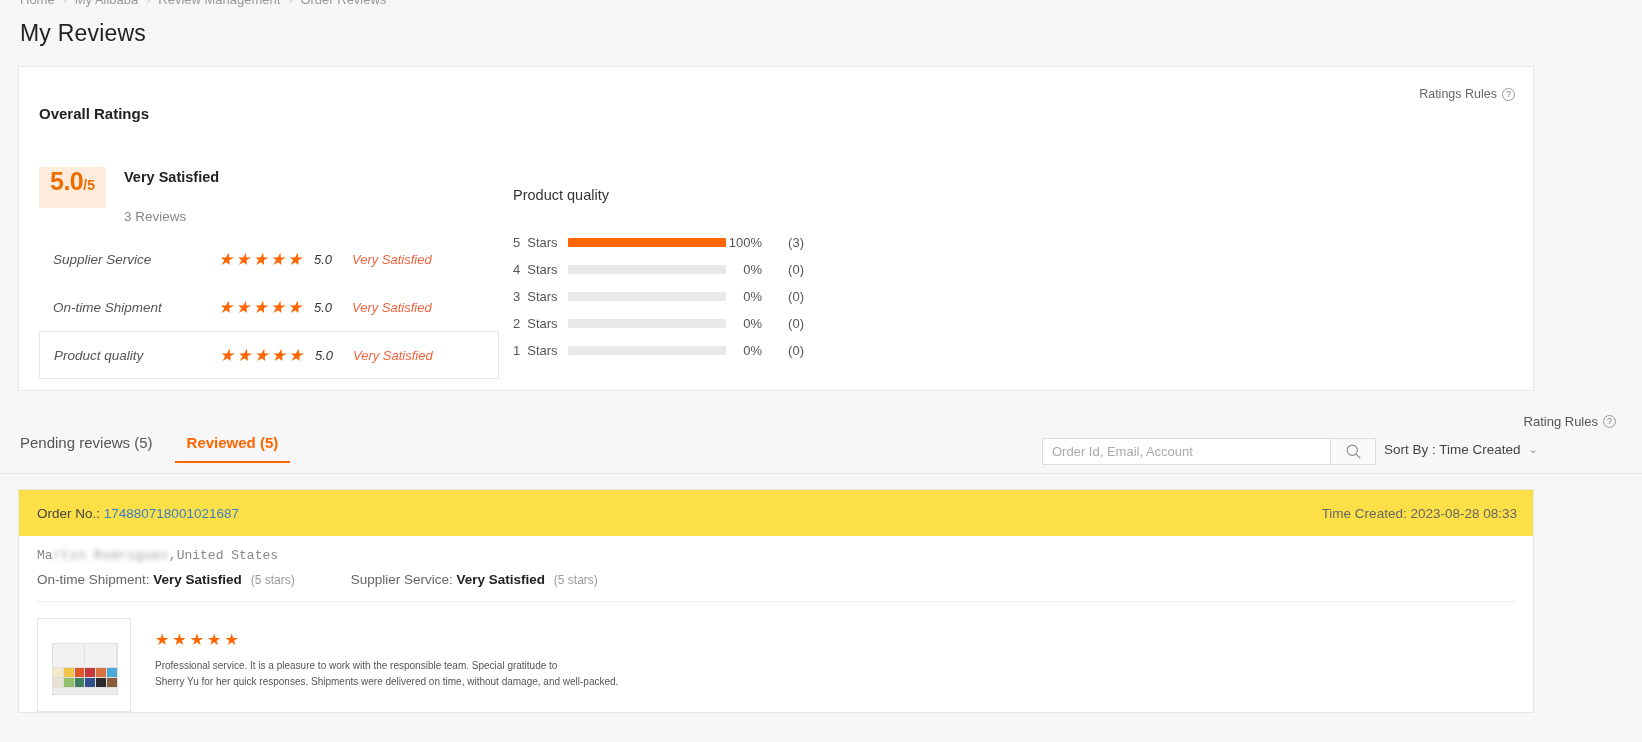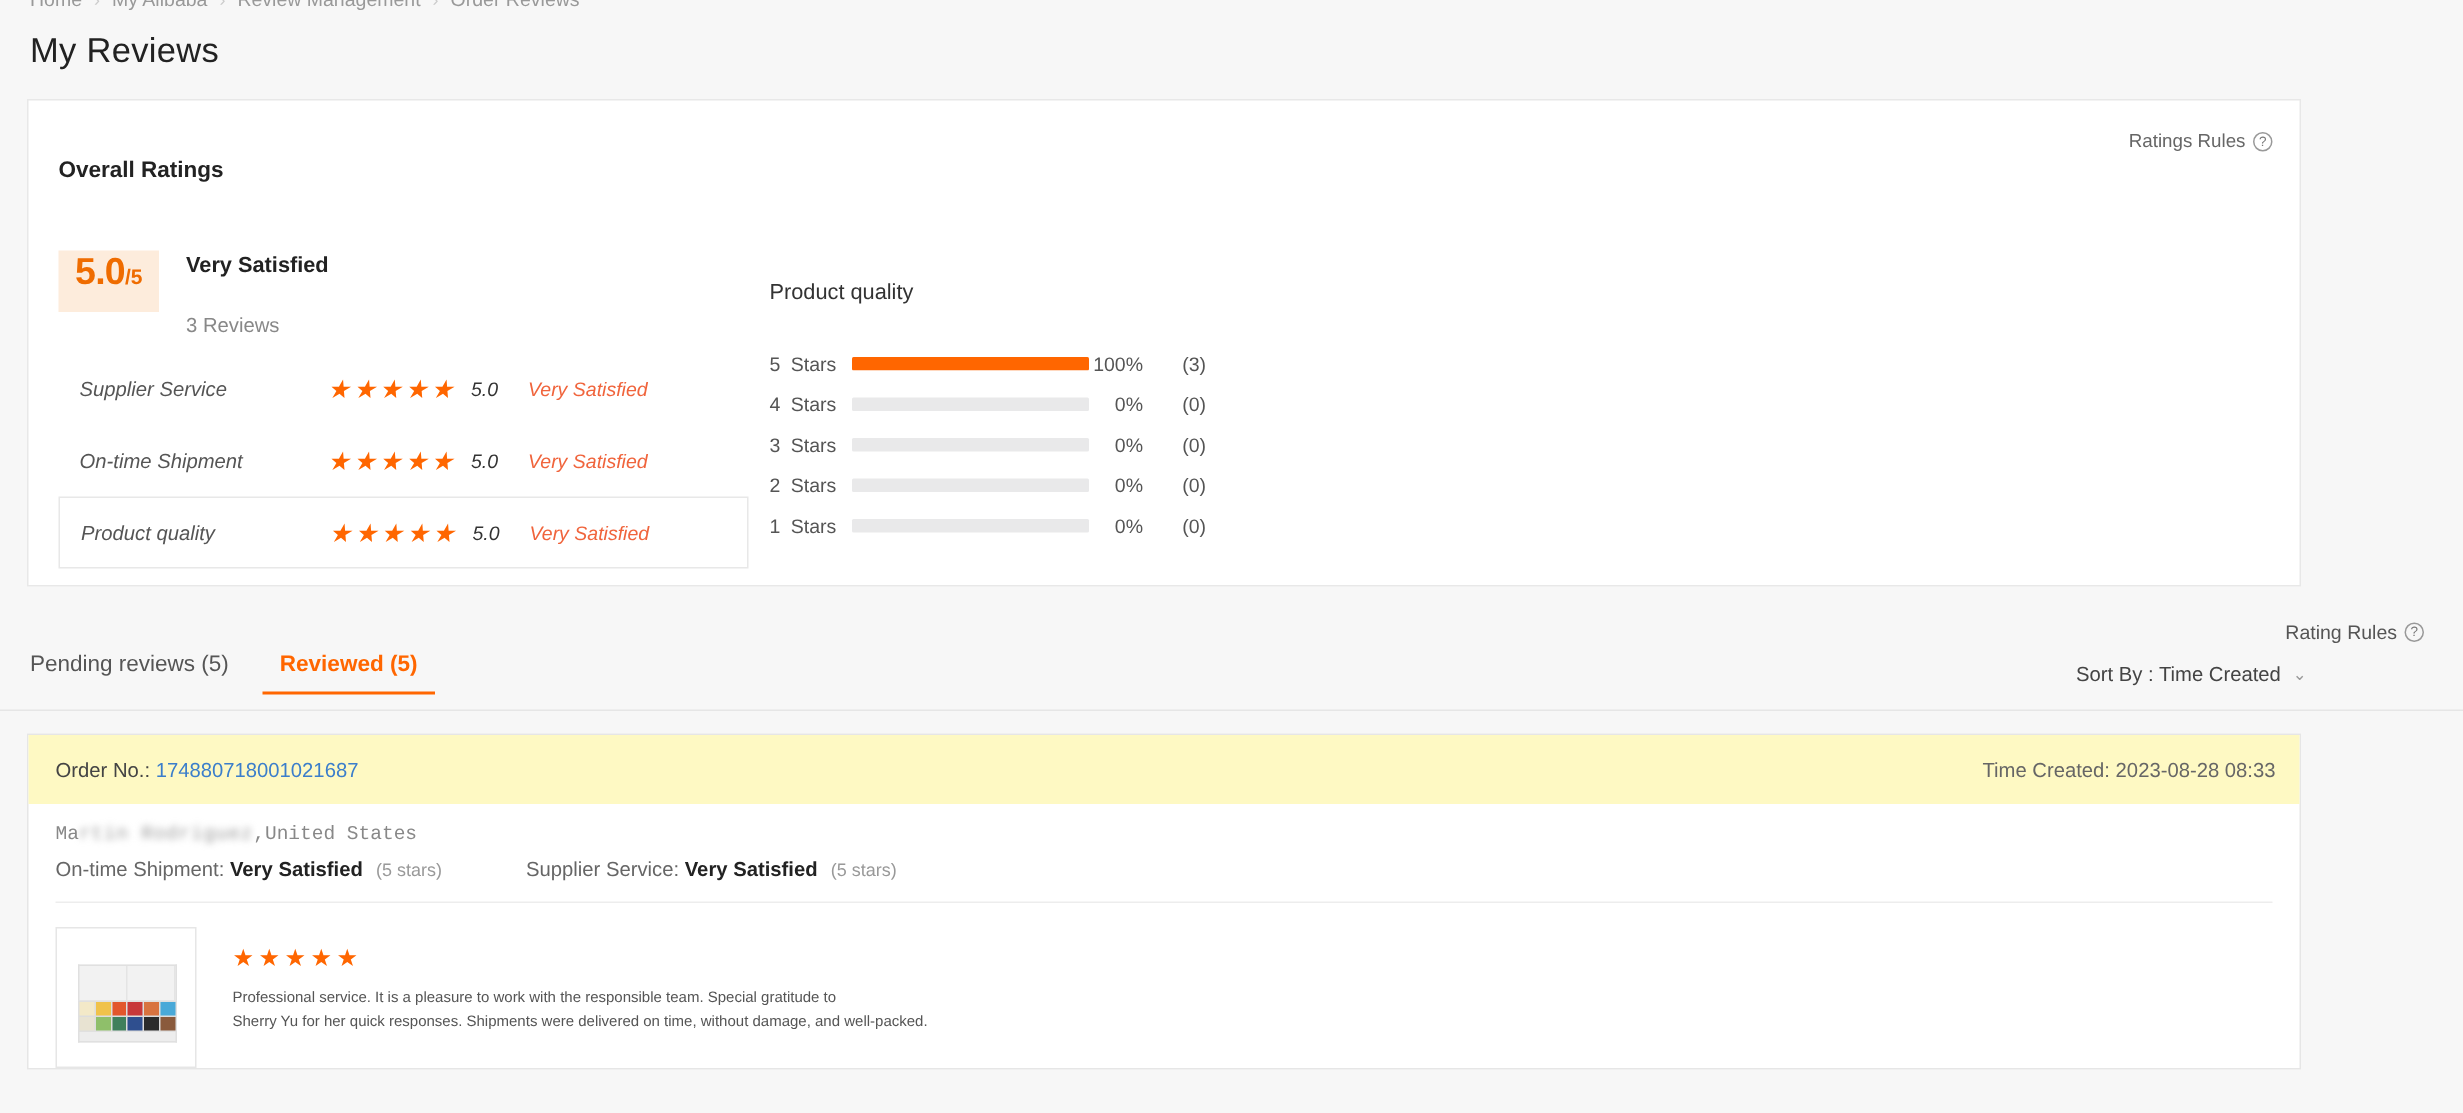--- a/index.html
+++ b/index.html
@@ -126,21 +126,21 @@
     cursor: pointer;
   }
   .caret { color: #999; font-size: 11px; }
 
   
   .review-card {
     position: absolute; left: 18px; top: 489px; width: 1516px;
     border: 1px solid #e6e6e6; background: #fff;
   }
   .order-head {
-    height: 46px; background: #fef9c3; display: flex; align-items: center;
+    height: 46px; background: #fde047; display: flex; align-items: center;
     padding: 0 16px 0 18px; justify-content: space-between; font-size: 13.5px; color: #444;
   }
   .order-head .link { color: #3b7ecb; }
   .order-head .right { color: #666; }
   .buyer-line {
     padding: 12px 18px 0; font-size: 13px; color: #888;
     display: flex; align-items: center; font-family: Liberation Mono, monospace;
   }
   .redacted {
     display: inline-block; filter: blur(2.6px); color: #9a9a9a; letter-spacing: .5px;
@@ -296,20 +296,29 @@
     <span>Rating Rules</span>
     <span class="q-icon">?</span>
   </div>
 
   <div class="tabs-underline"></div>
   <div class="tabs">
     <div class="tab">Pending reviews (5)</div>
     <div class="tab active">Reviewed (5)</div>
   </div>
 
+  <div class="search-wrap">
+    <input class="search-input" type="text" placeholder="Order Id, Email, Account" style="">
+    <div class="search-btn">
+      <svg width="17" height="17" viewBox="0 0 20 20">
+        <circle cx="8.5" cy="8.5" r="6" fill="none" stroke="#888" stroke-width="1.3"></circle>
+        <line x1="13" y1="13" x2="18" y2="18" stroke="#888" stroke-width="1.3"></line>
+      </svg>
+    </div>
+  </div>
 
   <div class="sort-wrap">
     <span>Sort By : Time Created</span>
     <span class="caret">⌄</span>
   </div>
 
   <div class="review-card">
     <div class="order-head">
       <div>
         <span>Order No.:</span>

